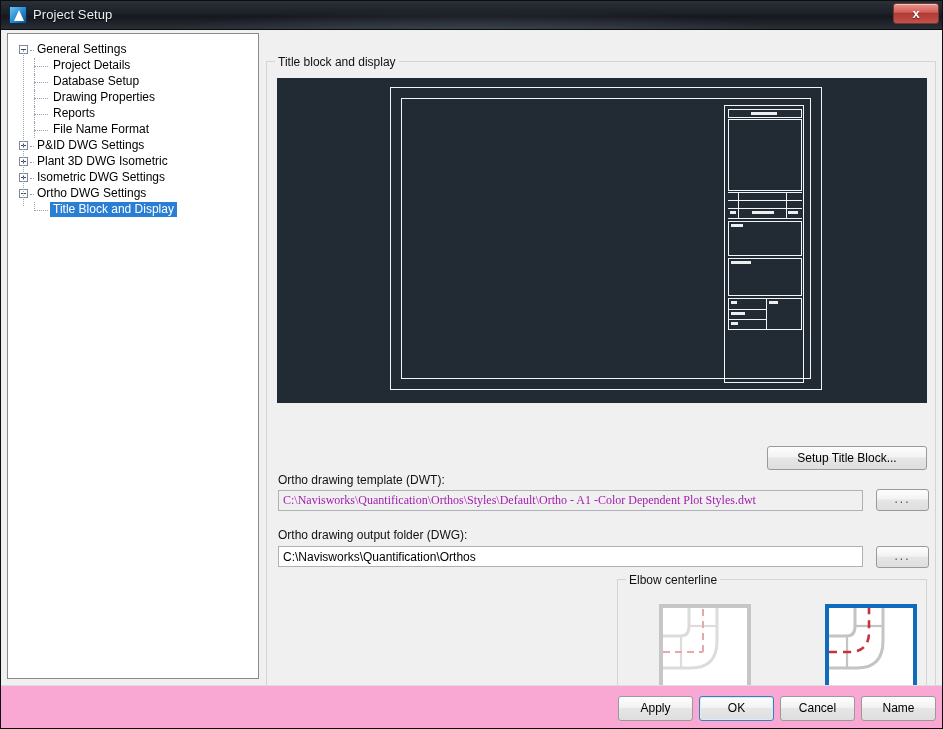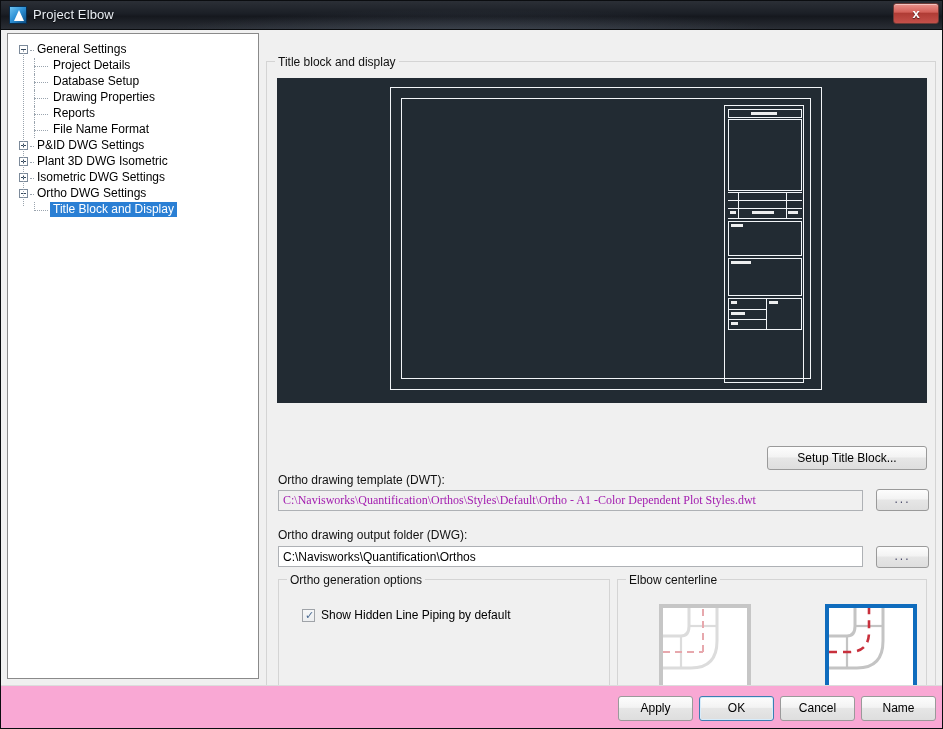--- a/index.html
+++ b/index.html
@@ -373,21 +373,21 @@
   #btn-help   { left: 860px; }
 </style>
 </head>
 <body>
 
 <div id="window">
 
   <div id="titlebar">
     <div id="titlebar-inner"></div>
     <div class="app-icon"></div>
-    <div id="window-title">Project Elbow</div>
+    <div id="window-title">Project Setup</div>
     <div id="close-button">
       <div class="x">x</div>
     </div>
   </div>
 
   <div id="client">
 
     <div id="tree-panel">
       <div id="tree-content">
           <div class="tree-row" style="top: 8px; position: absolute; left: 0px; right: 0px;"><span class="expander minus" style="left: 11px;"></span><span class="dots-h" style="left: 22px; width: 4px;"></span><span class="lbl" style="margin-left: 26px;">General Settings</span></div>
@@ -446,29 +446,20 @@
         <div class="btn" id="btn-setup-title-block">Setup Title Block...</div>
 
         <div class="field-label" style="left:11px; top:411px;">Ortho drawing template (DWT):</div>
         <input class="textfield disabled" type="text" readonly="" style="left: 11px; top: 428px; width: 585px;" value="C:\Navisworks\Quantification\Orthos\Styles\Default\Ortho - A1 -Color Dependent Plot Styles.dwt">
         <div class="btn btn-ellipsis" style="left:609px; top:427px;">...</div>
 
         <div class="field-label" style="left:11px; top:466px;">Ortho drawing output folder (DWG):</div>
         <input class="textfield" type="text" style="left: 11px; top: 484px; width: 585px;" value="C:\Navisworks\Quantification\Orthos">
         <div class="btn btn-ellipsis" style="left:609px; top:484px;">...</div>
 
-        <div class="groupbox" id="gb-ortho-options">
-          <span class="gb-label">Ortho generation options</span>
-          <div class="checkbox-row">
-            <span class="cbox">
-              <span class="tick">✓</span>
-            </span>
-            <span class="cb-label">Show Hidden Line Piping by default</span>
-          </div>
-        </div>
 
         <div class="groupbox" id="gb-elbow">
           <span class="gb-label">Elbow centerline</span>
 
           <div class="elbow-item" style="left:41px; top:24px;">
             <div class="elbow-thumb unselected">
               <svg width="84" height="82" viewBox="0 0 84 82">
                 <g stroke="#dcdcdc" stroke-width="3" fill="none">
                   <path d="M0 60 L28 60 Q54 60 54 33 L54 0"></path>
                   <path d="M0 28 L18 28 Q26 28 26 18 L26 0"></path>

